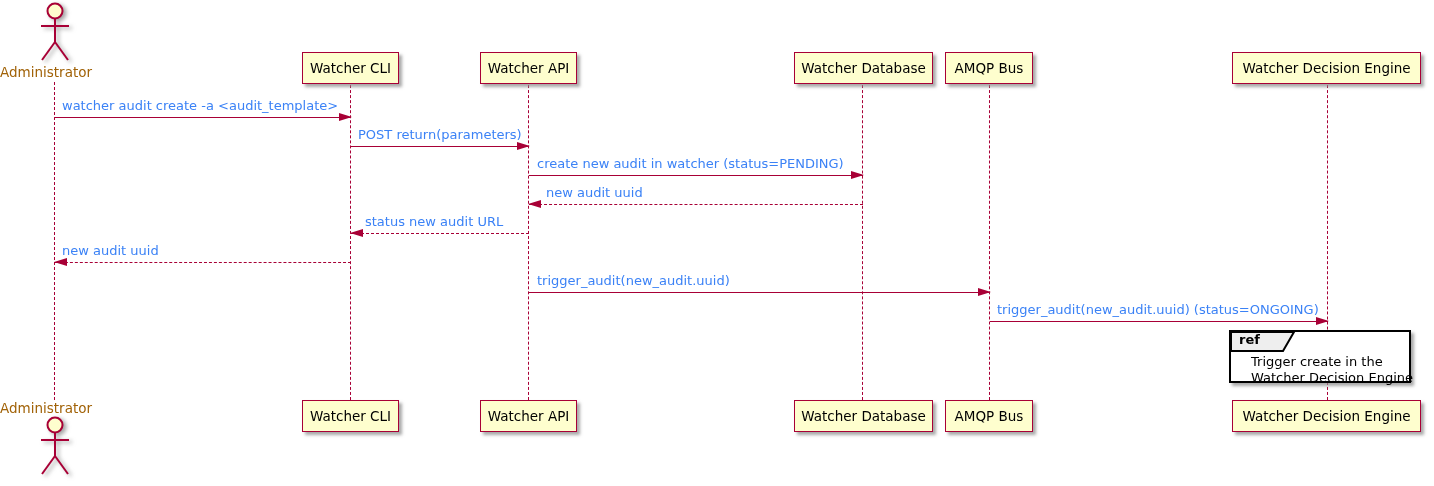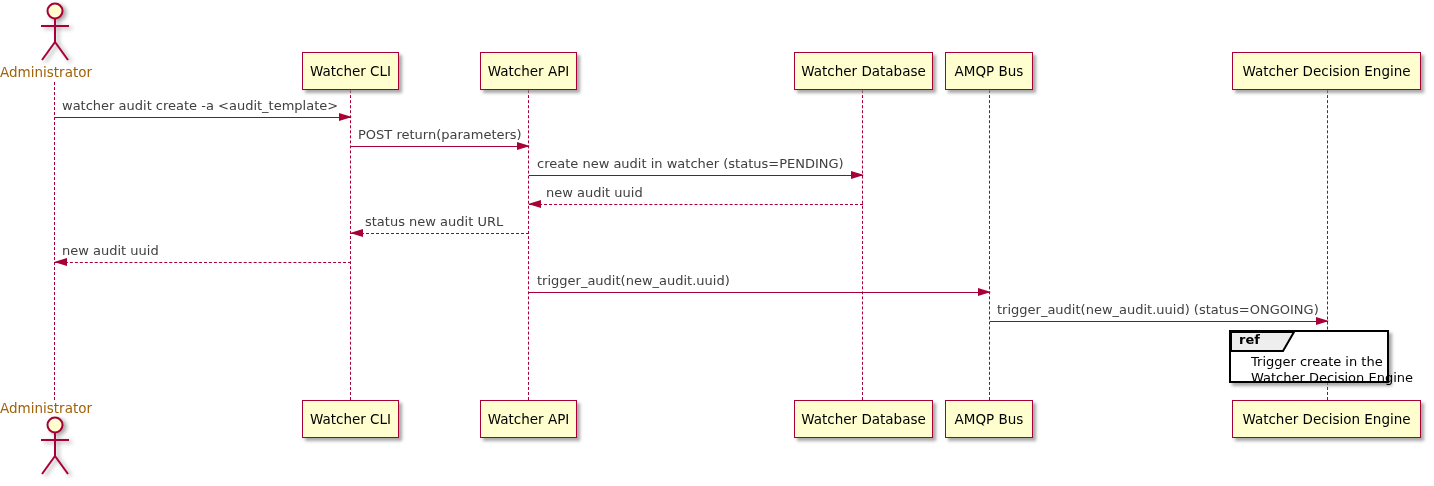--- a/index.html
+++ b/index.html
@@ -5,39 +5,39 @@
   html,body { margin:0; padding:0; background:#ffffff; }
   .stage {
     position:relative; width:1434px; height:486px; background:#ffffff;
     font-family:"DejaVu Sans", sans-serif; overflow:hidden;
   }
   .lifeline {
     position:absolute; width:0; top:80px; height:320px;
     border-left:1.5px dashed #A80036;
   }
   .participant {
-    position:absolute; height:38px; box-sizing:border-box;
+    position:absolute; height:32px; box-sizing:border-box;
     background:#FEFECE; border:1.8px solid #A80036;
     box-shadow:3px 3px 3px rgba(140,140,140,0.75);
     display:flex; align-items:center; justify-content:center;
     font-size:13.5px; color:#000; white-space:nowrap;
   }
   .actor-label {
     position:absolute; width:110px; text-align:left;
     font-size:13.5px; color:#a16207; white-space:nowrap;
   }
   .actor-figure { position:absolute; width:36px; height:62px;
     filter:drop-shadow(3px 2px 2px rgba(140,140,140,0.8)); }
   .message { position:absolute; height:0; }
   .msg-line { position:absolute; left:0; right:0; top:0; height:0;
     border-top:1.8px solid #A80036; }
   .message.dashed .msg-line { border-top-width:1.3px; border-top-style:dashed; }
   .msg-label {
     position:absolute; bottom:4px; white-space:nowrap;
-    font-size:13px; color:#404040;
+    font-size:13px; color:#3b82f6;
   }
   .arrow { position:absolute; width:0; height:0; top:-4px;
     border-top:4.5px solid transparent; border-bottom:4.5px solid transparent; }
   .arrow.right { right:-1px; border-left:13px solid #A80036; }
   .arrow.left  { left:-1px;  border-right:13px solid #A80036; }
   .ref-box {
     position:absolute; box-sizing:border-box; background:#ffffff;
     border:2px solid #000000; box-shadow:3px 3px 3px rgba(140,140,140,0.75);
   }
   .ref-tag { position:absolute; top:-1px; left:-1px; width:66px; height:21px; }
@@ -103,21 +103,21 @@
     <div class="msg-line"></div>
     <div class="arrow right"></div>
   </div>
 
   <div class="message" style="left:990px; top:321px; width:338px;">
     <span class="msg-label" style="left:7px;text-align:right;">trigger_audit(new_audit.uuid) (status=ONGOING)</span>
     <div class="msg-line"></div>
     <div class="arrow right"></div>
   </div>
 
-  <div class="ref-box" style="left:1229px; top:330px; width:160px; height:53px;">
+  <div class="ref-box" style="left:1229px; top:330px; width:182px; height:53px;">
     <div class="ref-tag">
       <svg width="66" height="21">
         <polygon points="1,1 64,1 53,20 1,20" fill="#EEEEEE" stroke="#000000" stroke-width="2"></polygon>
       </svg>
       <span class="ref-tag-label">ref</span>
     </div>
     <div class="ref-body">
       <div>Trigger create in the</div>
       <div>Watcher Decision Engine</div>
     </div>

